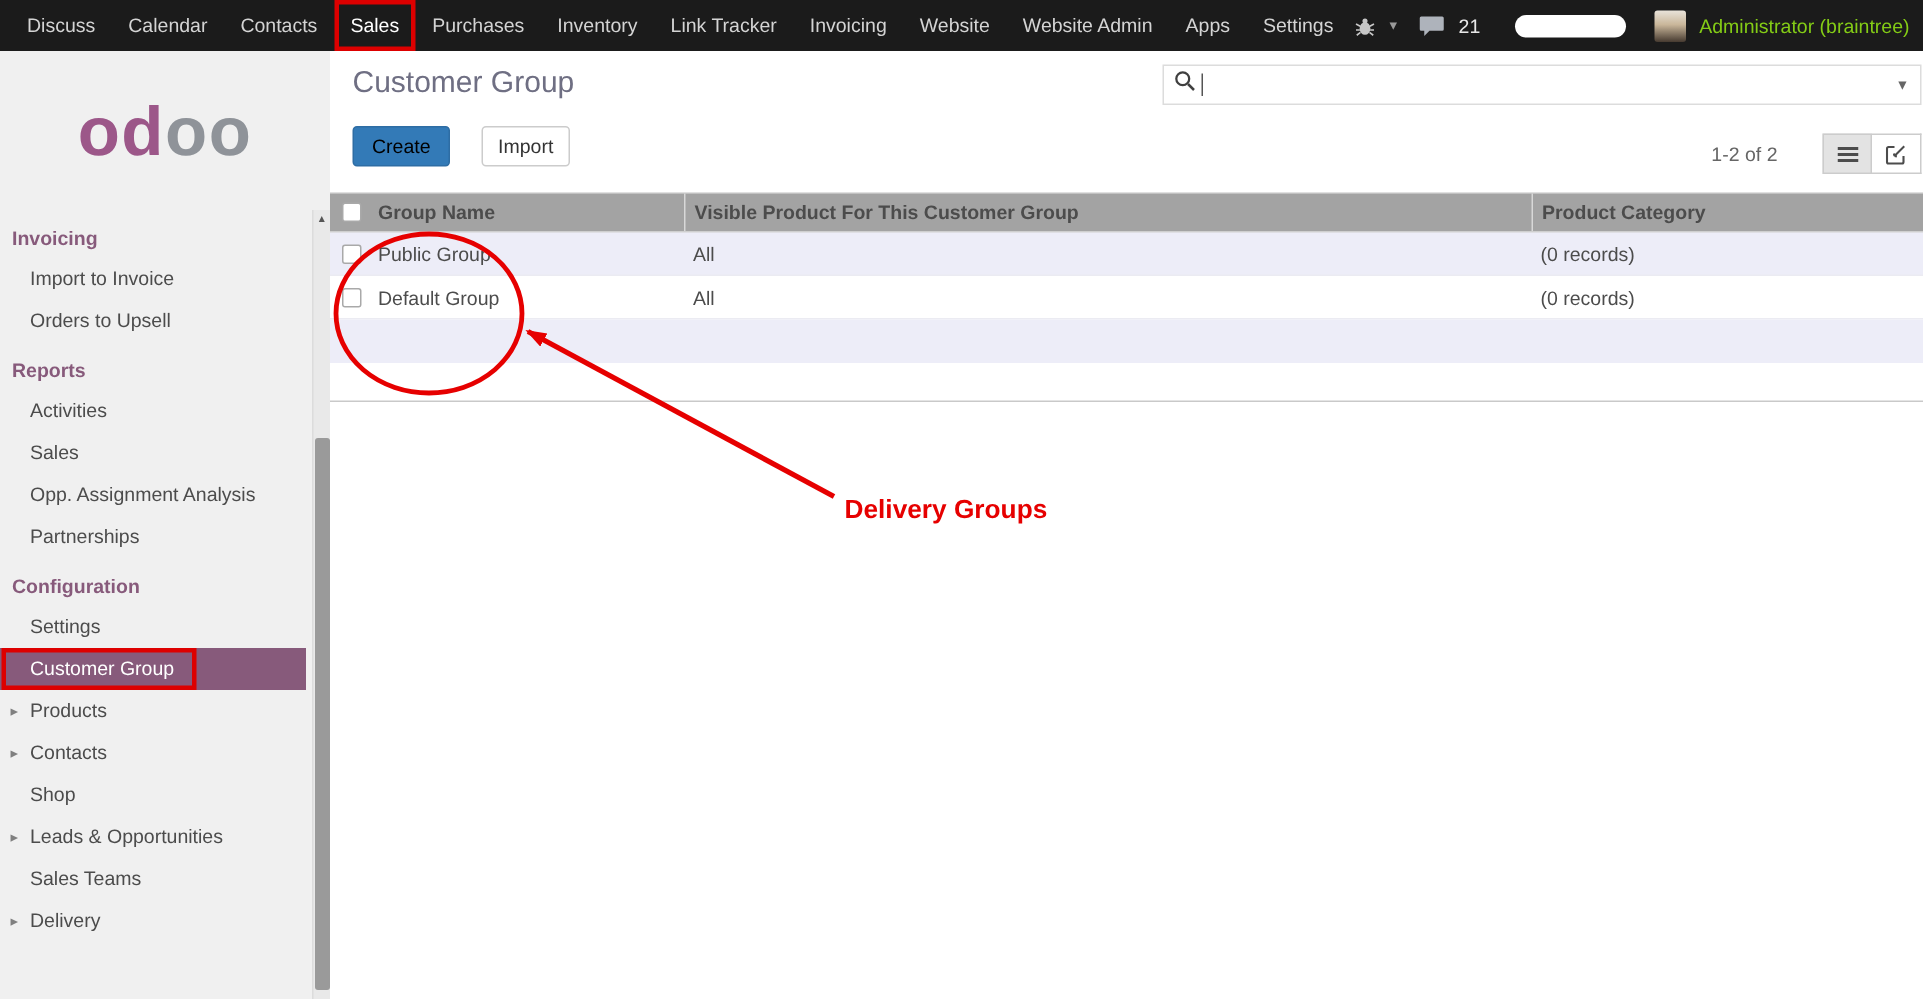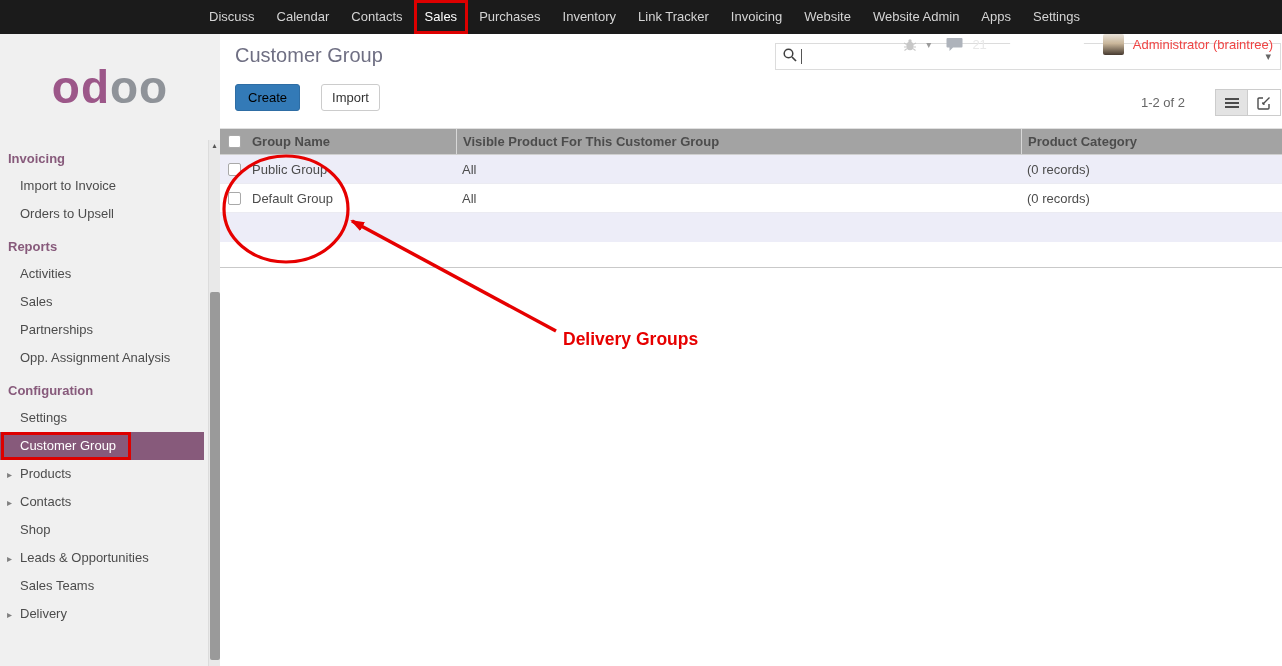--- a/index.html
+++ b/index.html
@@ -1,31 +1,31 @@
 <!DOCTYPE html>
 <html><head>
 <meta charset="utf-8">
 <style>
   * { margin:0; padding:0; box-sizing:border-box; }
   body { font-family:"Liberation Sans", sans-serif; background:#fff; }
   .screen { position:relative; width:1282px; height:666px; background:#fff; overflow:hidden; }
 
   
   .topbar { position:absolute; top:0; left:0; width:100%; height:34px; background:#1b1b1b;
-            display:flex; align-items:center; color:#d4d4d4; font-size:13px; z-index:5;flex-direction:column; }
+            display:flex; align-items:center; color:#d4d4d4; font-size:13px; z-index:5; }
   .menu { display:flex; align-items:center; height:100%; padding-left:7px; }
   .menu-item { height:34px; line-height:34px; padding:0 11px; cursor:pointer; white-space:nowrap; }
   .menu-item.annotated { border:3px solid #dd0000; line-height:28px; padding:0 8px; color:#fff; }
   .topbar-right { margin-left:auto; display:flex; align-items:center; gap:9px; padding-right:9px; }
   .tb-caret { color:#9a9a9a; font-size:10px; }
   .msg-count { color:#e8e8e8; }
   .progress-pill { width:74px; height:15px; background:#fff; border-radius:8px; }
   .avatar { width:21px; height:21px; border-radius:2px;
             background:linear-gradient(180deg,#e9e3da 0%,#c9b69a 45%,#463a30 100%); }
-  .user-label { color:#ef4444; white-space:nowrap; }
+  .user-label { color:#84cc16; white-space:nowrap; }
 
   
   .sidebar { position:absolute; top:34px; left:0; width:220px; bottom:0; background:#f0f0f0; z-index:2; }
   .logo { height:106px; display:flex; align-items:center; justify-content:center;
           font-size:46px; font-weight:bold; letter-spacing:1px; user-select:none; }
   .logo .lp1 { color:#9c5789; } .logo .lp2 { color:#8f9399; }
   .side-section { margin-top:6px; }
   .side-title { color:#875A7B; font-weight:bold; font-size:13px; line-height:14px; padding:6px 8px; }
   .side-item { position:relative; width:204px; font-size:13px; line-height:14px; color:#4c4c4c;
                padding:7px 8px 7px 20px; cursor:pointer; white-space:nowrap; }
@@ -134,22 +134,22 @@
     <div class="side-section">
       <div class="side-title">Invoicing</div>
       <div class="side-item"><span>Import to Invoice</span></div>
       <div class="side-item"><span>Orders to Upsell</span></div>
     </div>
 
     <div class="side-section">
       <div class="side-title">Reports</div>
       <div class="side-item"><span>Activities</span></div>
       <div class="side-item"><span>Sales</span></div>
+      <div class="side-item"><span>Opp. Assignment Analysis</span></div>
       <div class="side-item"><span>Partnerships</span></div>
-      <div class="side-item"><span>Opp. Assignment Analysis</span></div>
     </div>
 
     <div class="side-section">
       <div class="side-title">Configuration</div>
       <div class="side-item"><span>Settings</span></div>
       <div class="side-item active">
         <span>Customer Group</span>
         <span class="red-box"></span>
       </div>
       <div class="side-item"><span class="arrow">▸</span><span>Products</span></div>

